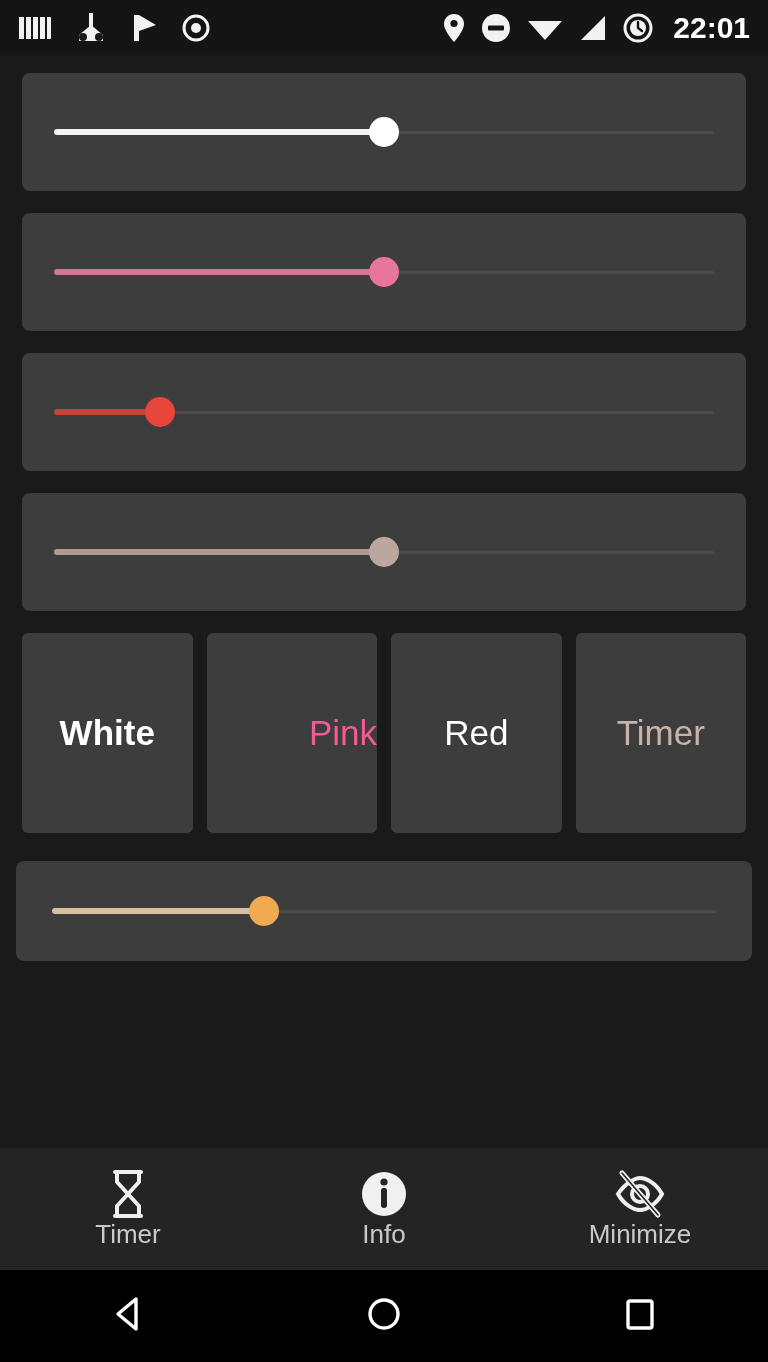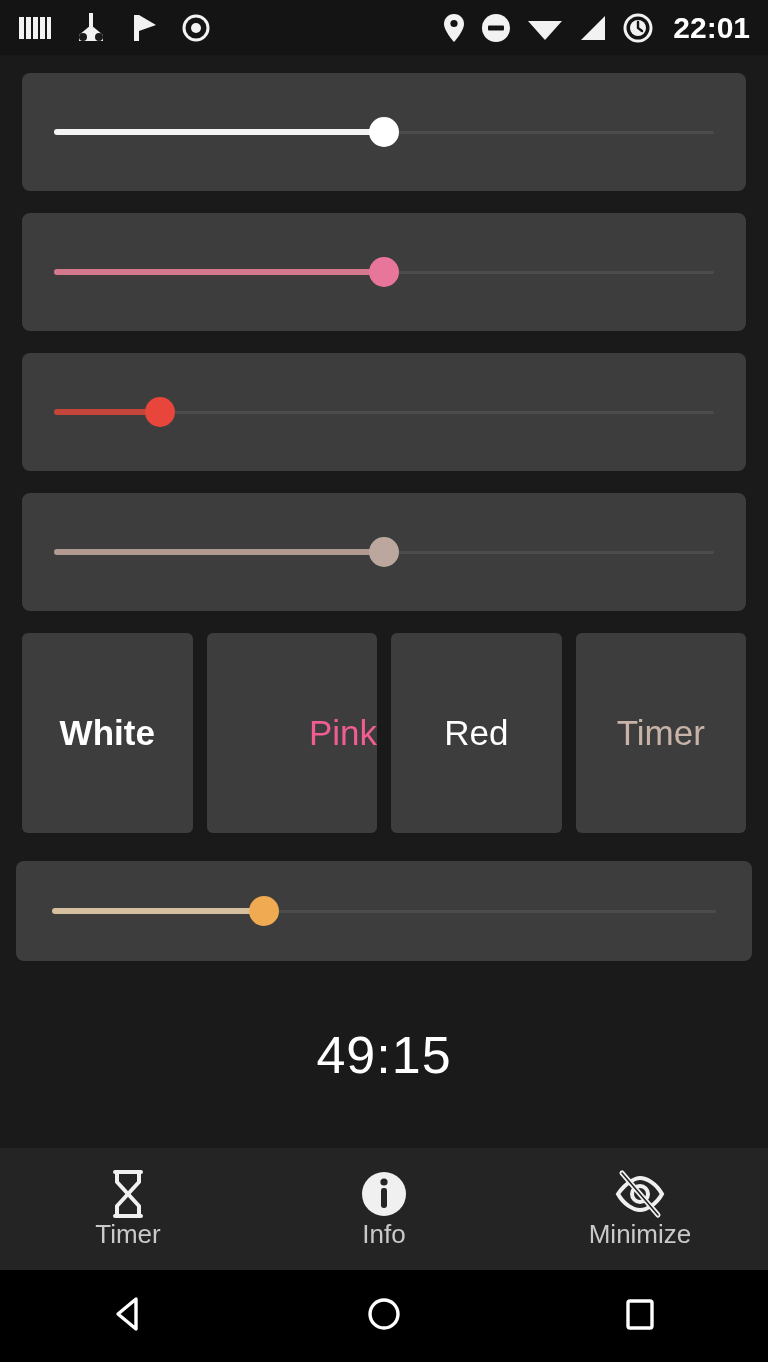--- a/index.html
+++ b/index.html
@@ -261,23 +261,20 @@
     </div>
 
     <div class="card volume">
       <div class="slider">
         <div class="track-bg"></div>
         <div class="track-fill" id="fillv" style="width: 32%; background: rgb(214, 192, 160);"></div>
         <div class="thumb" id="thumbv" style="left: 32%; background: rgb(240, 171, 82);"></div>
       </div>
     </div>
 
-    <div class="timer-wrap">
-      <span class="timer-text">49:15</span>
-    </div>
   </div>
 
   <div class="bottomnav">
     <div class="navitem">
       <span>
         <svg class="nav-ico" width="44" height="50" viewBox="0 0 44 50">
           <path d="M9 3 L35 3 M9 47 L35 47" stroke="#f0f0f0" stroke-width="4" stroke-linecap="round"></path>
           <path d="M11 3 L11 13 L22 25 L33 13 L33 3" fill="none" stroke="#f0f0f0" stroke-width="4" stroke-linejoin="round"></path>
           <path d="M11 47 L11 37 L22 25 L33 37 L33 47" fill="none" stroke="#f0f0f0" stroke-width="4" stroke-linejoin="round"></path>
         </svg>

